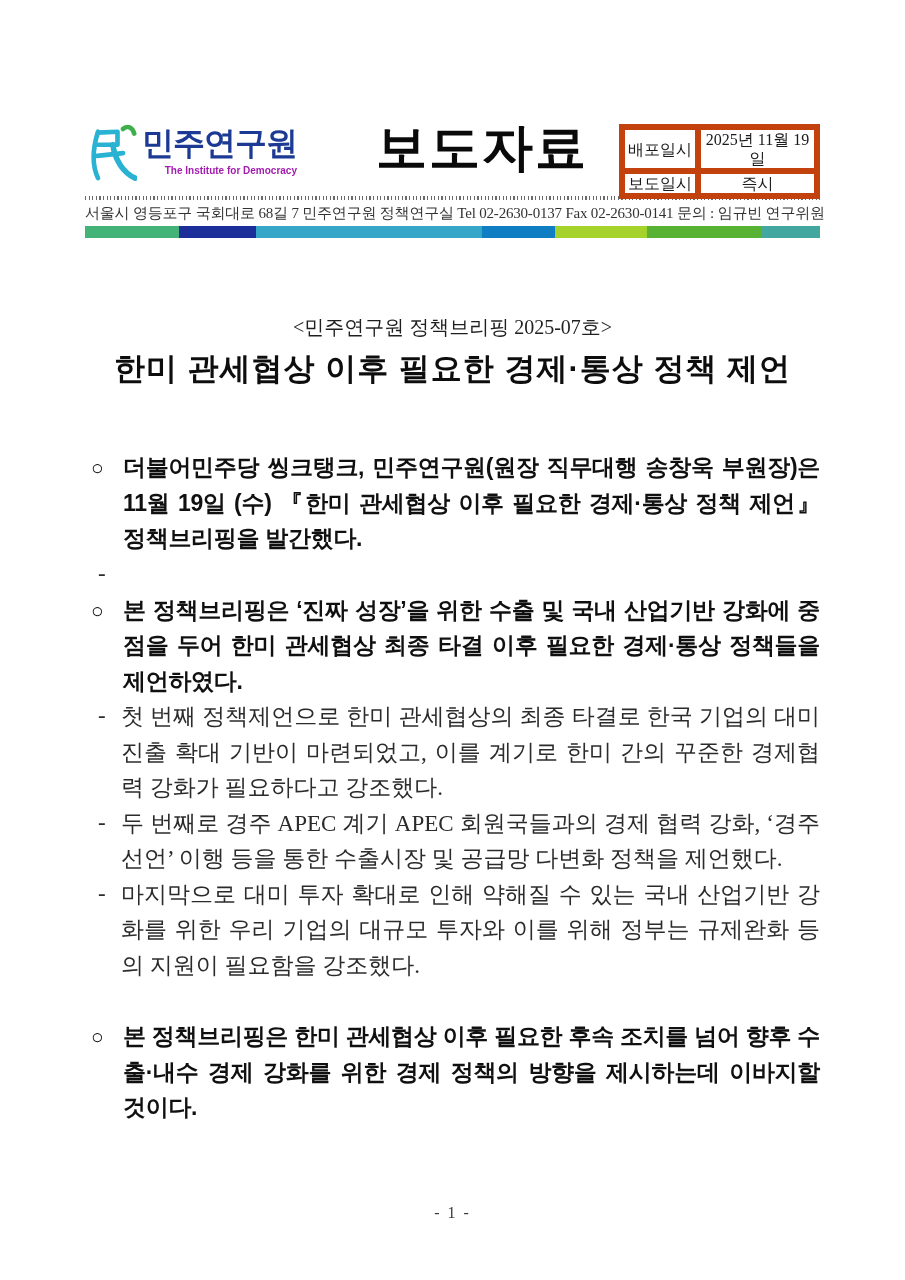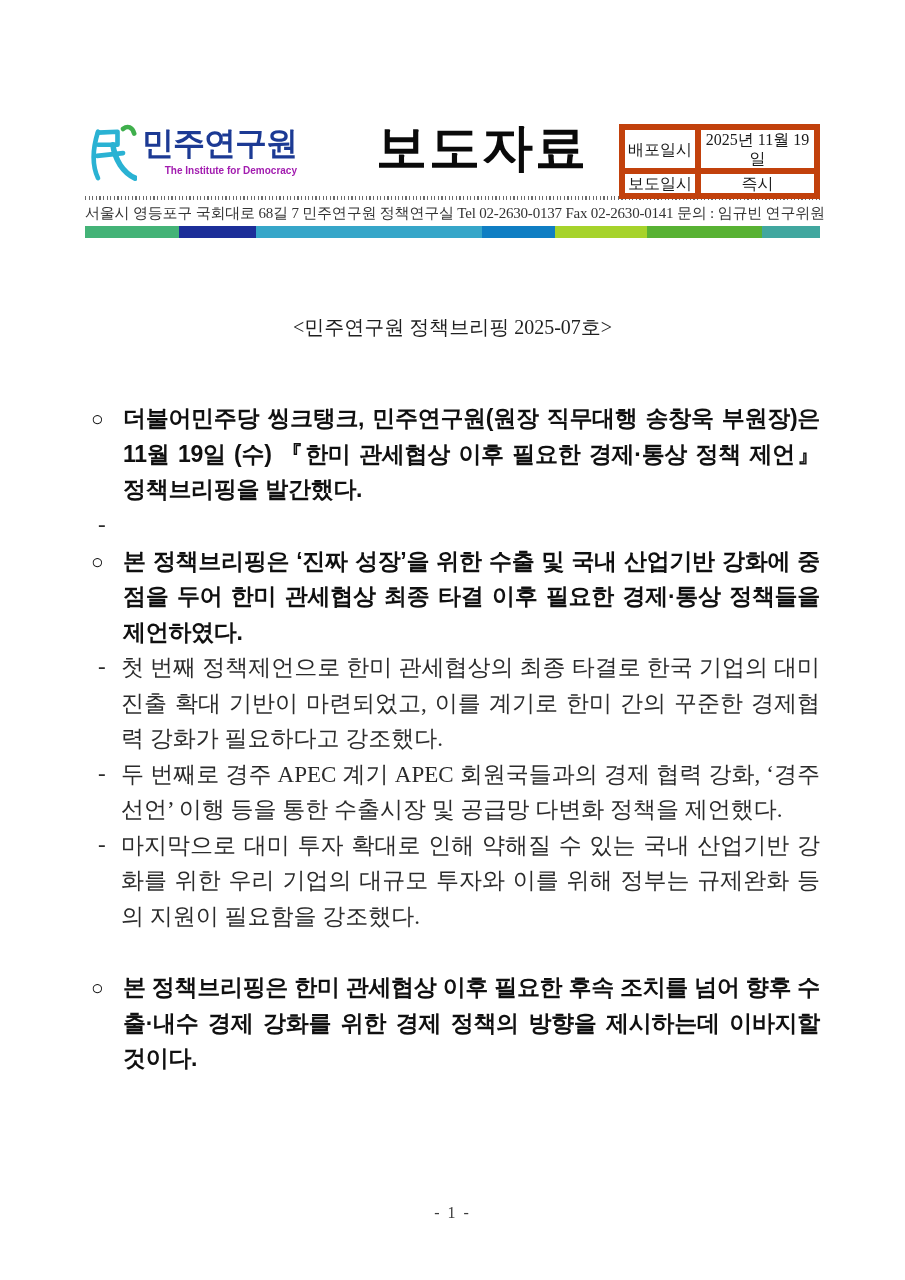--- a/index.html
+++ b/index.html
@@ -165,20 +165,21 @@
         <div class="bar-seg" style="background: rgb(68, 179, 119); width: 12.8%;"></div>
         <div class="bar-seg" style="background: rgb(28, 46, 153); width: 10.5%;"></div>
         <div class="bar-seg" style="background: rgb(54, 166, 201); width: 30.7%;"></div>
         <div class="bar-seg" style="background: rgb(15, 126, 195); width: 10%;"></div>
         <div class="bar-seg" style="background: rgb(166, 211, 43); width: 12.4%;"></div>
         <div class="bar-seg" style="background: rgb(88, 178, 51); width: 15.7%;"></div>
         <div class="bar-seg" style="background: rgb(65, 167, 159); width: 7.9%;"></div>
       </div>
 
     <div class="series">&lt;민주연구원 정책브리핑 2025-07호&gt;</div>
+    <div class="main-title">한미 관세협상 이후 필요한 경제·통상 정책 제언</div>
 
     <div class="body-block">
 
       <div class="section">
         <p class="para lead">
           <span class="marker">○</span><span>더불어민주당 씽크탱크, 민주연구원(원장 직무대행 송창욱 부원장)은 11월 19일 (수) 『한미 관세협상 이후 필요한 경제·통상 정책 제언』 정책브리핑을 발간했다.</span>
         </p>
         <p class="para sub">
           <span class="marker">-</span>
         </p>

